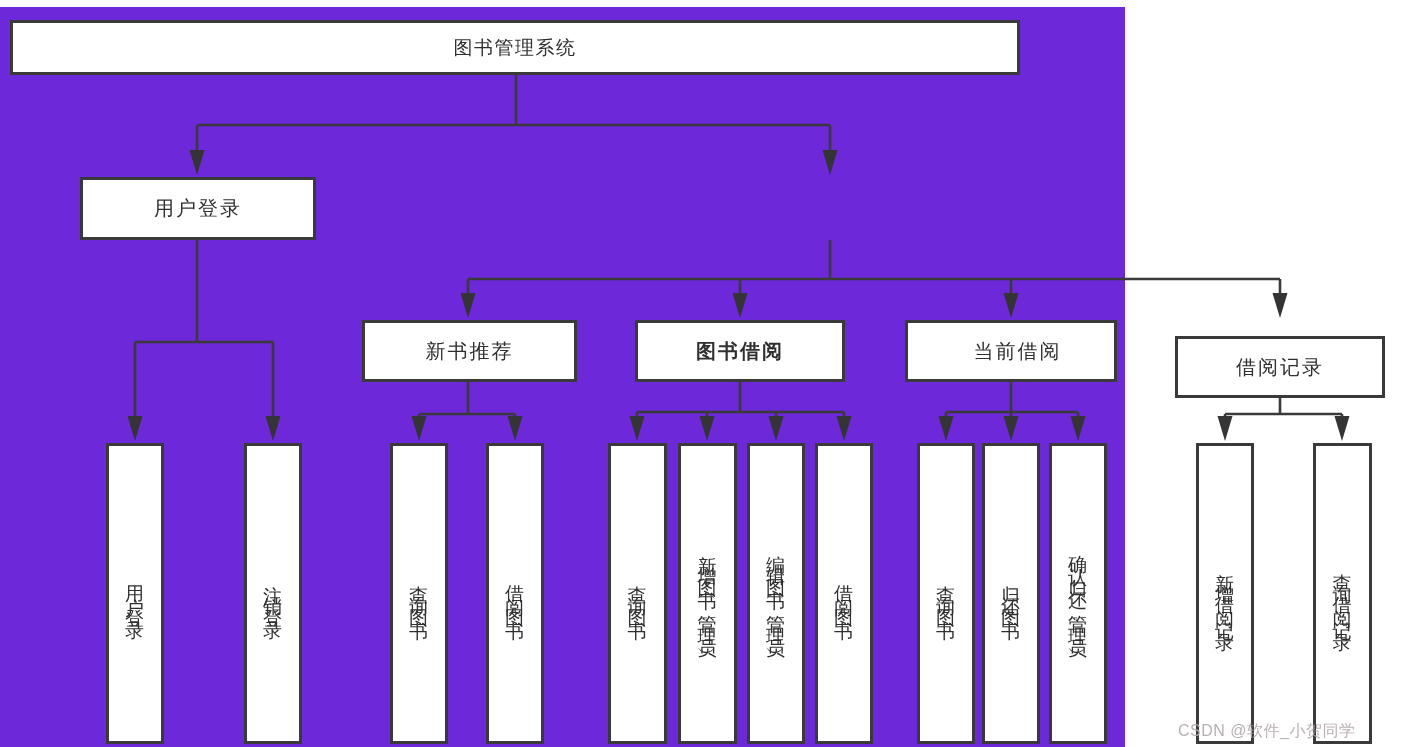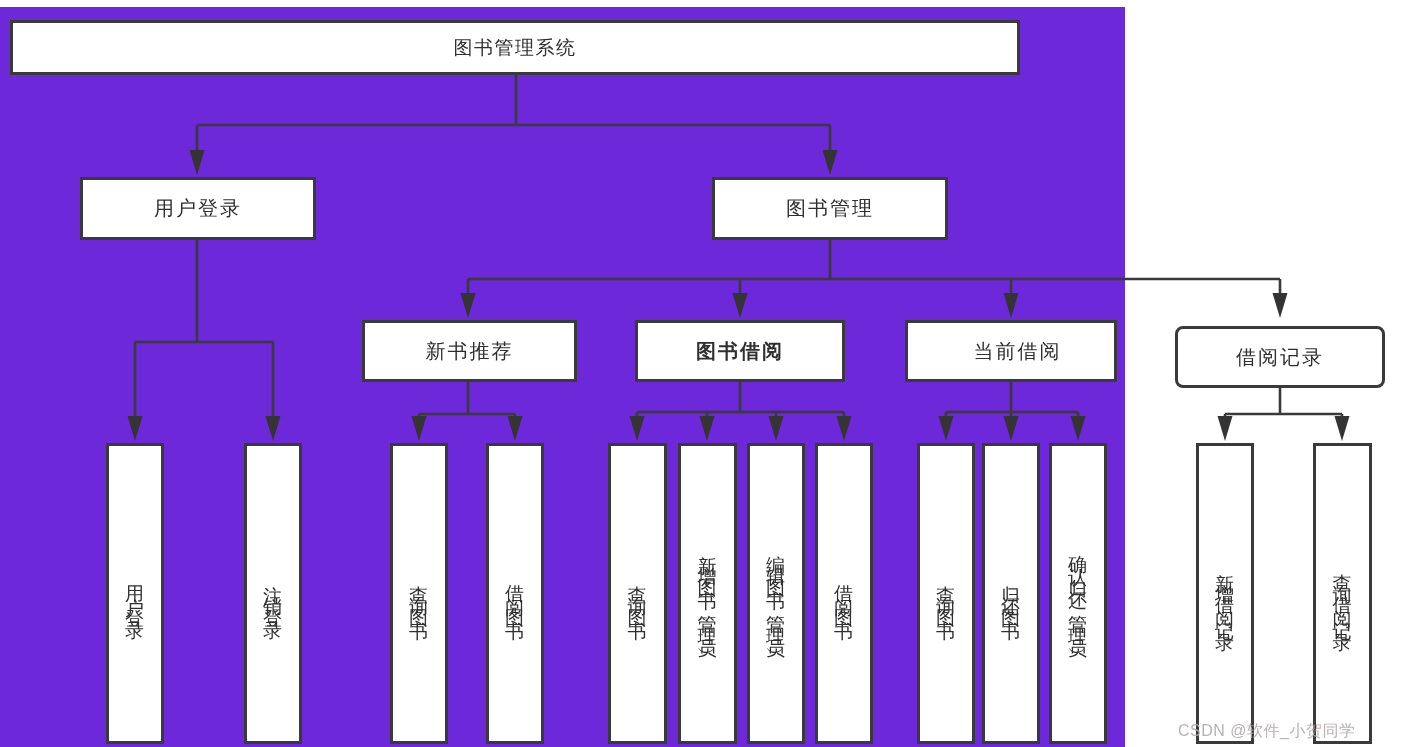--- a/index.html
+++ b/index.html
@@ -63,34 +63,31 @@
     </g>
   </svg>
 
   <div class="box root" style="left:10px;top:13px;width:1010px;height:55px;">
     <span class="hlabel">图书管理系统</span>
   </div>
 
   <div class="box" style="left:80px;top:170px;width:236px;height:63px;">
     <span class="hlabel">用户登录</span>
   </div>
-  <div class="box" style="left:712px;top:170px;width:236px;height:63px;">
-    <span class="hlabel">图书管理</span>
-  </div>
 
   <div class="box" style="left:362px;top:313px;width:215px;height:62px;">
     <span class="hlabel">新书推荐</span>
   </div>
   <div class="box" style="left:635px;top:313px;width:210px;height:62px;font-weight:bold;">
     <span class="hlabel">图书借阅</span>
   </div>
   <div class="box" style="left:905px;top:313px;width:212px;height:62px;padding-left:13px;">
     <span class="hlabel">当前借阅</span>
   </div>
-  <div class="box" style="left:1175px;top:319px;width:210px;height:62px;border-radius:8px;">
+  <div class="box" style="left:1175px;top:329px;width:210px;height:62px;">
     <span class="hlabel">借阅记录</span>
   </div>
 
   <div class="box vbox" style="left:106px;top:436px;width:58px;height:301px;">
     <span class="vlabel">用户登录</span>
   </div>
   <div class="box vbox" style="left:244px;top:436px;width:58px;height:301px;">
     <span class="vlabel">注销登录</span>
   </div>
 

